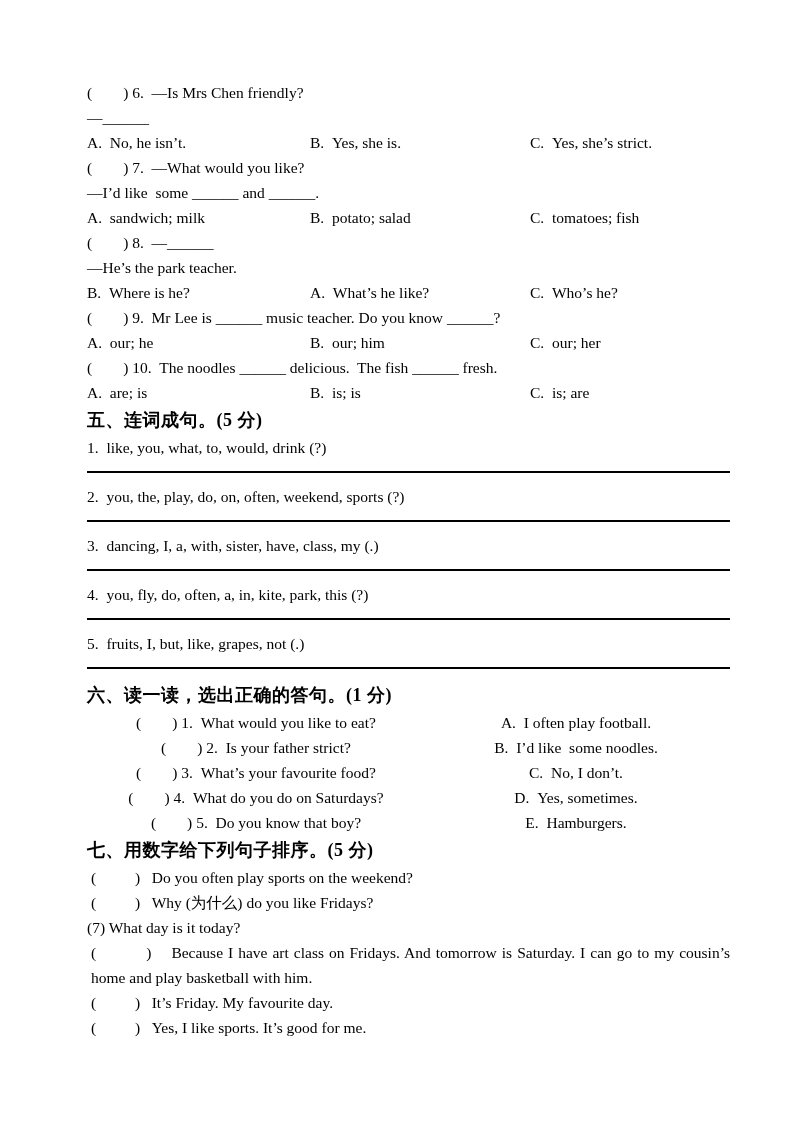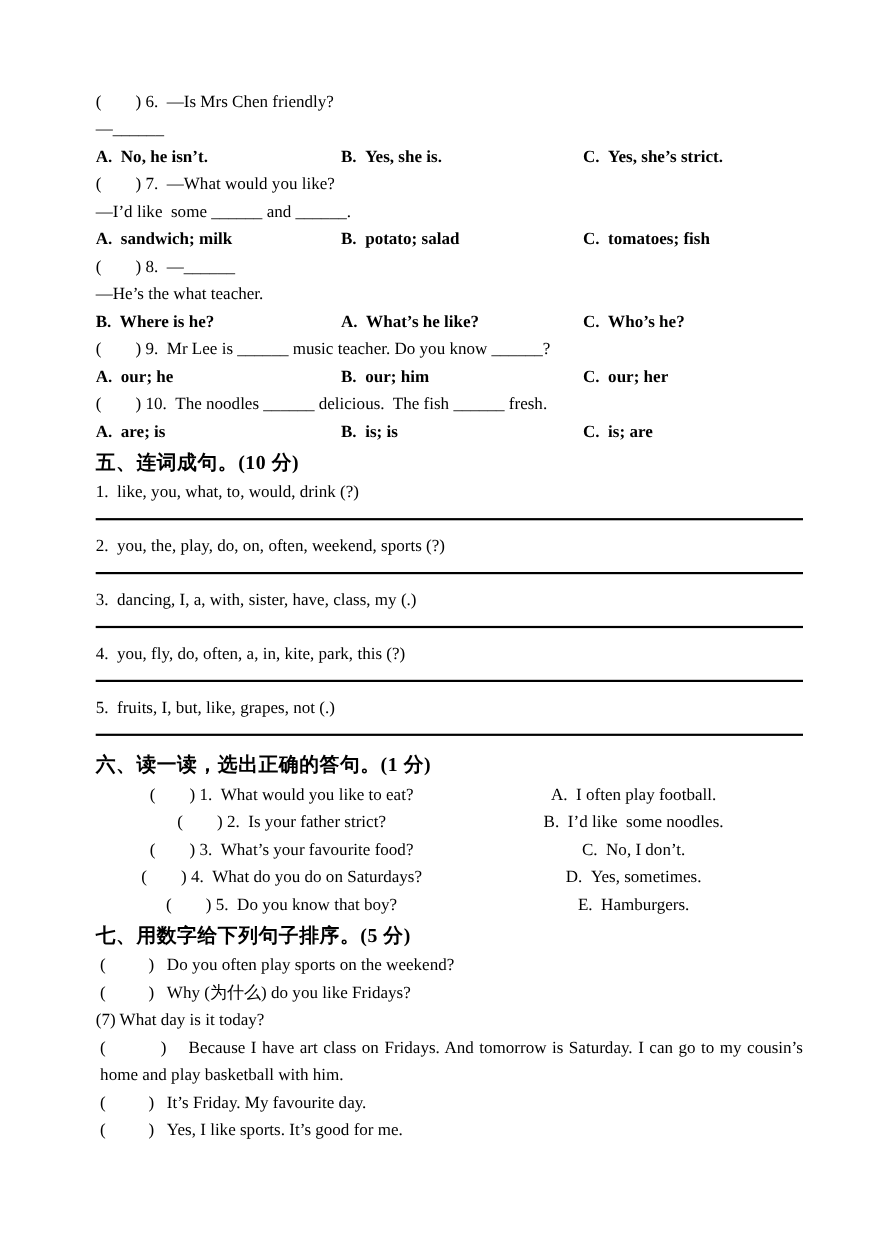--- a/index.html
+++ b/index.html
@@ -24,21 +24,20 @@
   .line {
     line-height: 25px;
     min-height: 25px;
     white-space: pre-wrap;
   }
   .opts {
     display: grid;
     grid-template-columns: 223px 220px 1fr;
     line-height: 25px;
     min-height: 25px;
-    font-weight: bold;
   }
   .opts span { white-space: pre-wrap; }
   .sec-title {
     font-weight: bold;
     font-size: 18px;
     line-height: 30px;
     min-height: 30px;
     letter-spacing: 0.5px;
   }
   .s5-item .rule {
@@ -82,21 +81,21 @@
       <div class="line">—I’d like&nbsp; some ______ and ______.</div>
       <div class="opts">
         <span>A.&nbsp;&nbsp;sandwich; milk</span>
         <span>B.&nbsp;&nbsp;potato; salad</span>
         <span>C.&nbsp;&nbsp;tomatoes; fish</span>
       </div>
     </div>
 
     <div>
       <div class="line">(&nbsp;&nbsp;&nbsp;&nbsp;&nbsp;&nbsp;&nbsp;&nbsp;)&nbsp;8.&nbsp;&nbsp;—______</div>
-      <div class="line">—He’s the what teacher.</div>
+      <div class="line">—He’s the park teacher.</div>
       <div class="opts">
         <span>B.&nbsp;&nbsp;Where is he?</span>
         <span>A.&nbsp;&nbsp;What’s he like?</span>
         <span>C.&nbsp;&nbsp;Who’s he?</span>
       </div>
     </div>
 
     <div>
       <div class="line">(&nbsp;&nbsp;&nbsp;&nbsp;&nbsp;&nbsp;&nbsp;&nbsp;)&nbsp;9.&nbsp;&nbsp;Mr Lee is ______ music teacher. Do you know ______?</div>
       <div class="opts">
@@ -111,21 +110,21 @@
       <div class="opts">
         <span>A.&nbsp;&nbsp;are; is</span>
         <span>B.&nbsp;&nbsp;is; is</span>
         <span>C.&nbsp;&nbsp;is; are</span>
       </div>
     </div>
 
   </div>
 
   <div>
-    <div class="sec-title">五、连词成句。(10 分)</div>
+    <div class="sec-title">五、连词成句。(5 分)</div>
 
     <div class="s5-item">
       <div class="line">1.&nbsp;&nbsp;like, you, what, to, would, drink (?)</div>
       <div class="rule"></div>
     </div>
     <div class="s5-item">
       <div class="line">2.&nbsp;&nbsp;you, the, play, do, on, often, weekend, sports (?)</div>
       <div class="rule"></div>
     </div>
     <div class="s5-item">

